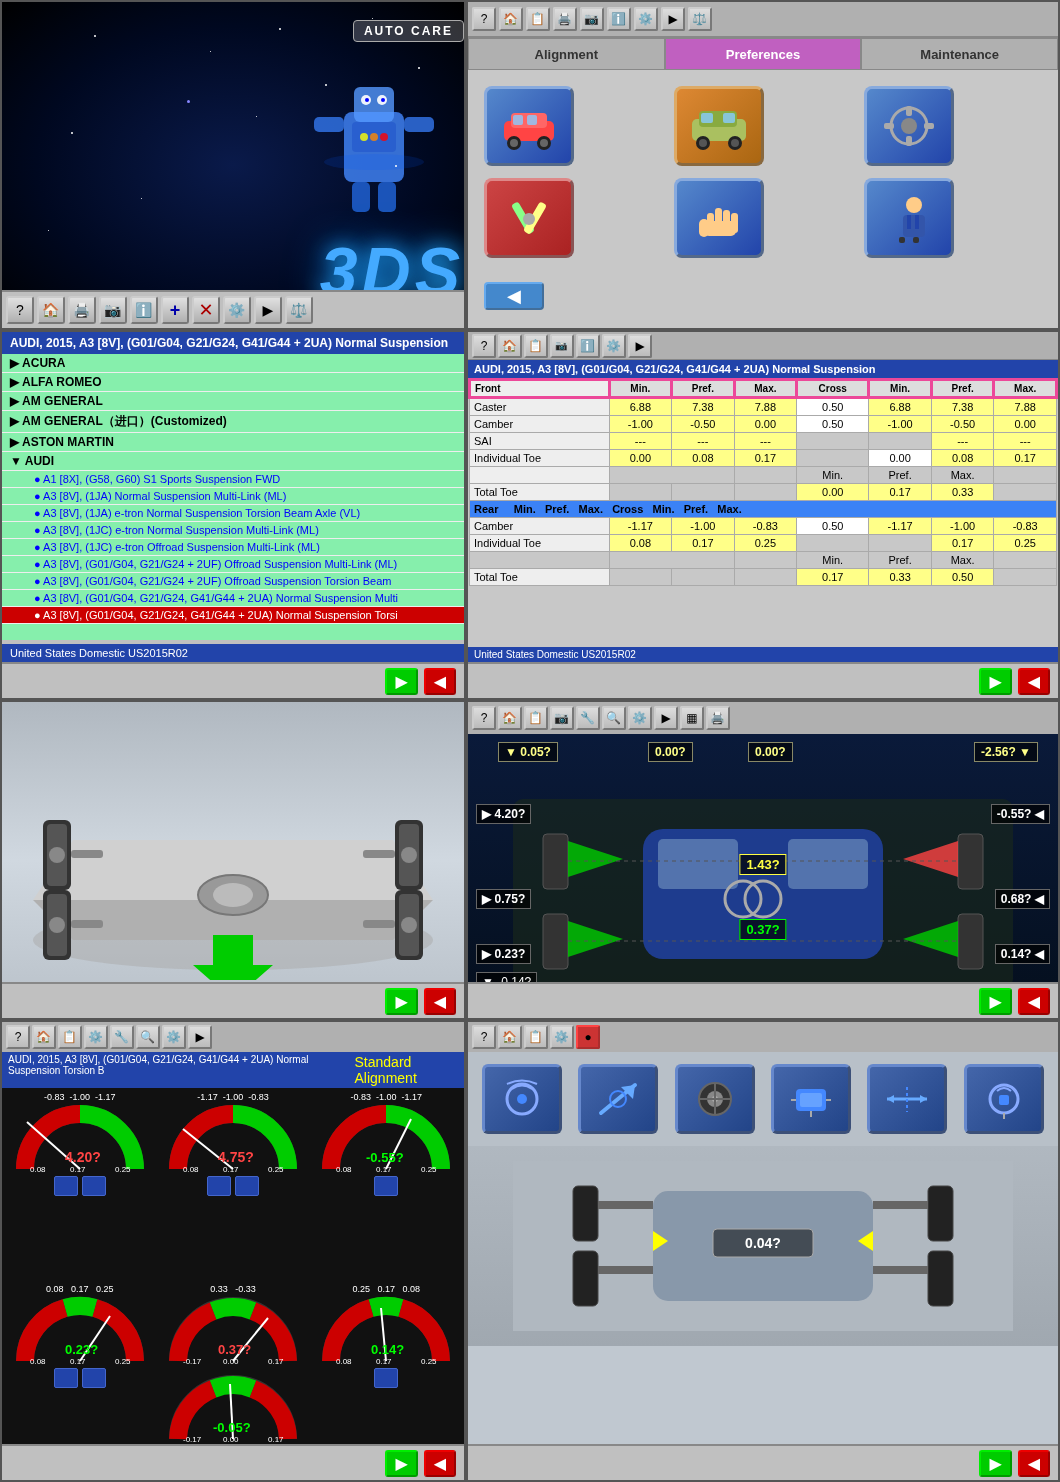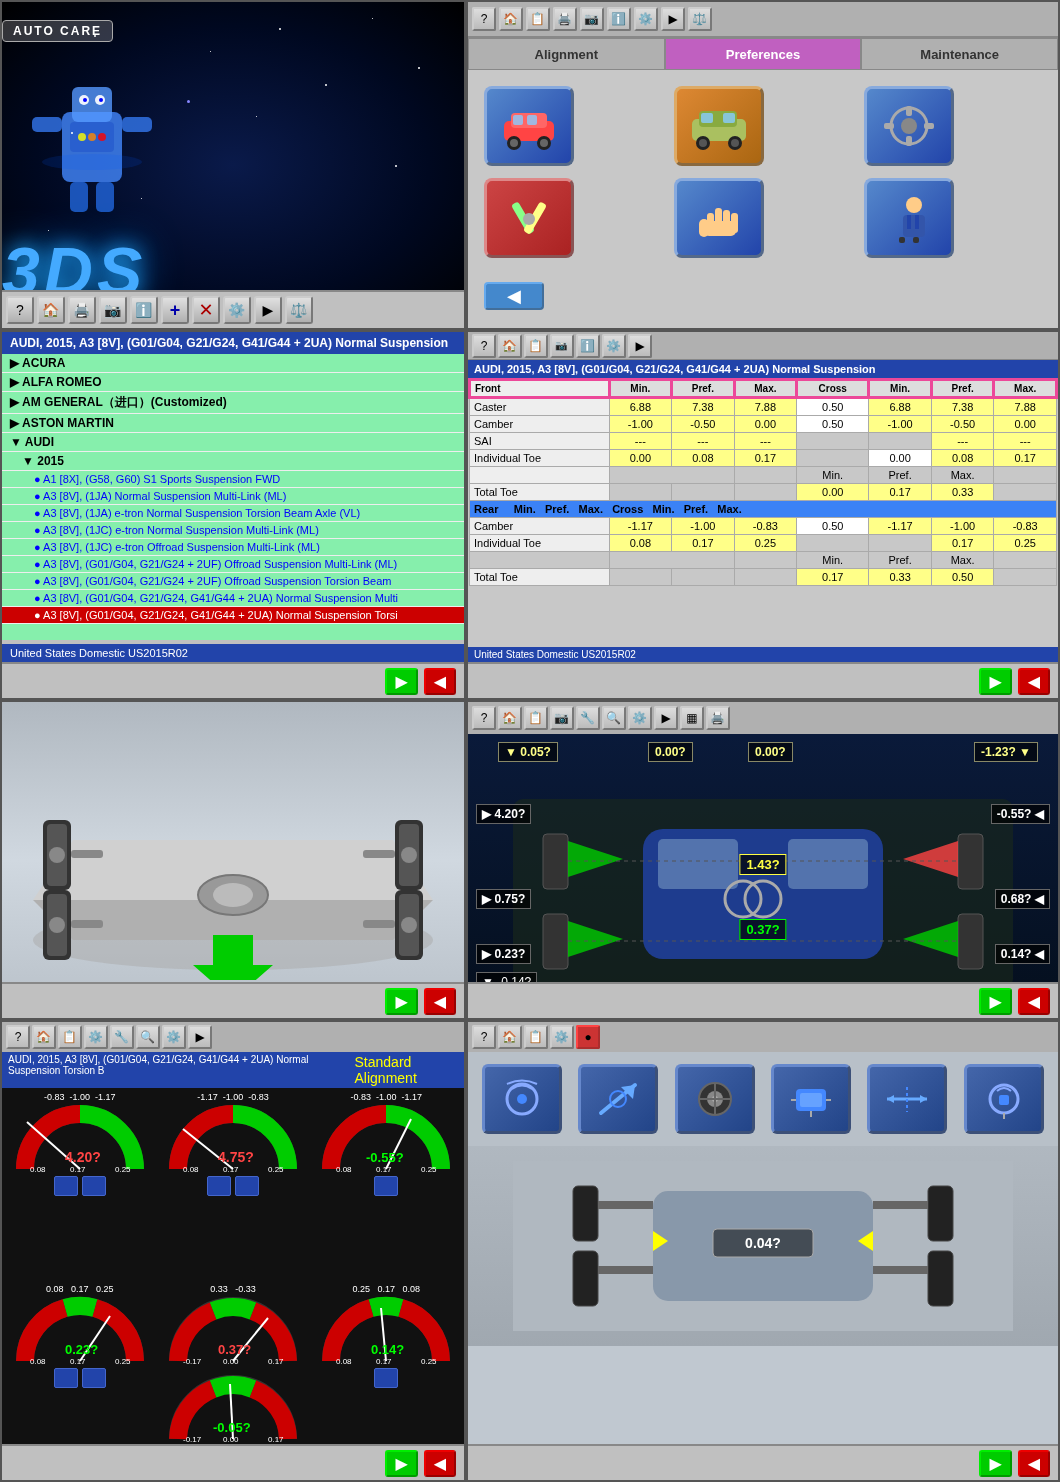--- a/index.html
+++ b/index.html
@@ -26,21 +26,21 @@
       position: relative;
       border: 2px solid #555;
       overflow: hidden;
     }
 
     
     .panel-branding {
       background: radial-gradient(ellipse at center, #0a1a4a 0%, #000820 60%, #000 100%);
       display: flex;
       flex-direction: column;
-      align-items: flex-start;
+      align-items: flex-end;
       justify-content: center;
     }
     .stars {
       position: absolute;
       width: 100%;
       height: 100%;
       top: 0; left: 0;
     }
     .star {
       position: absolute;
@@ -542,24 +542,24 @@
     </div>
   </div>
 
   <div class="panel panel-vehicle" style="position:relative;">
     <div class="vehicle-title">
       <span>AUDI, 2015, A3 [8V], (G01/G04, G21/G24, G41/G44 + 2UA) Normal Suspension</span>
     </div>
     <div class="vehicle-list">
       <div class="vehicle-item bold">▶ ACURA</div>
       <div class="vehicle-item bold">▶ ALFA ROMEO</div>
+      <div class="vehicle-item bold">▶ AM GENERAL</div>
       <div class="vehicle-item bold">▶ AM GENERAL（进口）(Customized)</div>
       <div class="vehicle-item bold">▶ ASTON MARTIN</div>
       <div class="vehicle-item bold">▼ AUDI</div>
-      <div class="vehicle-item indented bold">▼ 2015</div>
       <div class="vehicle-item indented2" style="font-size:11px;">● A1 [8X], (G58, G60) S1 Sports Suspension FWD</div>
       <div class="vehicle-item indented2" style="font-size:11px;">● A3 [8V], (1JA) Normal Suspension Multi-Link (ML)</div>
       <div class="vehicle-item indented2" style="font-size:11px;">● A3 [8V], (1JA) e-tron Normal Suspension Torsion Beam Axle (VL)</div>
       <div class="vehicle-item indented2" style="font-size:11px;">● A3 [8V], (1JC) e-tron Normal Suspension Multi-Link (ML)</div>
       <div class="vehicle-item indented2" style="font-size:11px;">● A3 [8V], (1JC) e-tron Offroad Suspension Multi-Link (ML)</div>
       <div class="vehicle-item indented2" style="font-size:11px;">● A3 [8V], (G01/G04, G21/G24 + 2UF) Offroad Suspension Multi-Link (ML)</div>
       <div class="vehicle-item indented2" style="font-size:11px;">● A3 [8V], (G01/G04, G21/G24 + 2UF) Offroad Suspension Torsion Beam</div>
       <div class="vehicle-item indented2" style="font-size:11px;">● A3 [8V], (G01/G04, G21/G24, G41/G44 + 2UA) Normal Suspension Multi</div>
       <div class="vehicle-item indented2 selected" style="font-size:11px;">● A3 [8V], (G01/G04, G21/G24, G41/G44 + 2UA) Normal Suspension Torsi</div>
     </div>
@@ -766,21 +766,21 @@
       <div class="tb-btn">▶</div>
       <div class="tb-btn">▦</div>
       <div class="tb-btn">🖨️</div>
     </div>
 
     <div style="position:relative;height:calc(100% - 68px);background:linear-gradient(180deg,#0a1a3a 0%,#051020 100%);">
 
       <div style="position:absolute;top:8px;left:30px;background:rgba(0,0,0,0.6);color:#ff8;border:1px solid #886;padding:2px 6px;font-size:12px;font-weight:bold;">▼ 0.05?</div>
       <div style="position:absolute;top:8px;left:180px;background:rgba(0,0,0,0.6);color:#ff8;border:1px solid #886;padding:2px 6px;font-size:12px;font-weight:bold;">0.00?</div>
       <div style="position:absolute;top:8px;left:280px;background:rgba(0,0,0,0.6);color:#ff8;border:1px solid #886;padding:2px 6px;font-size:12px;font-weight:bold;">0.00?</div>
-      <div style="position:absolute;top:8px;right:20px;background:rgba(0,0,0,0.6);color:#ff8;border:1px solid #886;padding:2px 6px;font-size:12px;font-weight:bold;">-1.23? ▼</div>
+      <div style="position:absolute;top:8px;right:20px;background:rgba(0,0,0,0.6);color:#ff8;border:1px solid #886;padding:2px 6px;font-size:12px;font-weight:bold;">-2.56? ▼</div>
 
       <svg width="560" height="250" viewBox="0 0 560 250" style="position:absolute;top:35px;left:15px;">
 
         <rect x="30" y="30" width="500" height="190" rx="10" fill="#1a2a1a" opacity="0.6"></rect>
 
         <rect x="160" y="60" width="240" height="130" rx="20" fill="#2244aa" opacity="0.8"></rect>
         <rect x="175" y="70" width="80" height="50" rx="5" fill="#88aacc" opacity="0.5"></rect>
         <rect x="305" y="70" width="80" height="50" rx="5" fill="#88aacc" opacity="0.5"></rect>
 
         <circle cx="260" cy="130" r="18" fill="none" stroke="#aaa" stroke-width="3"></circle>

